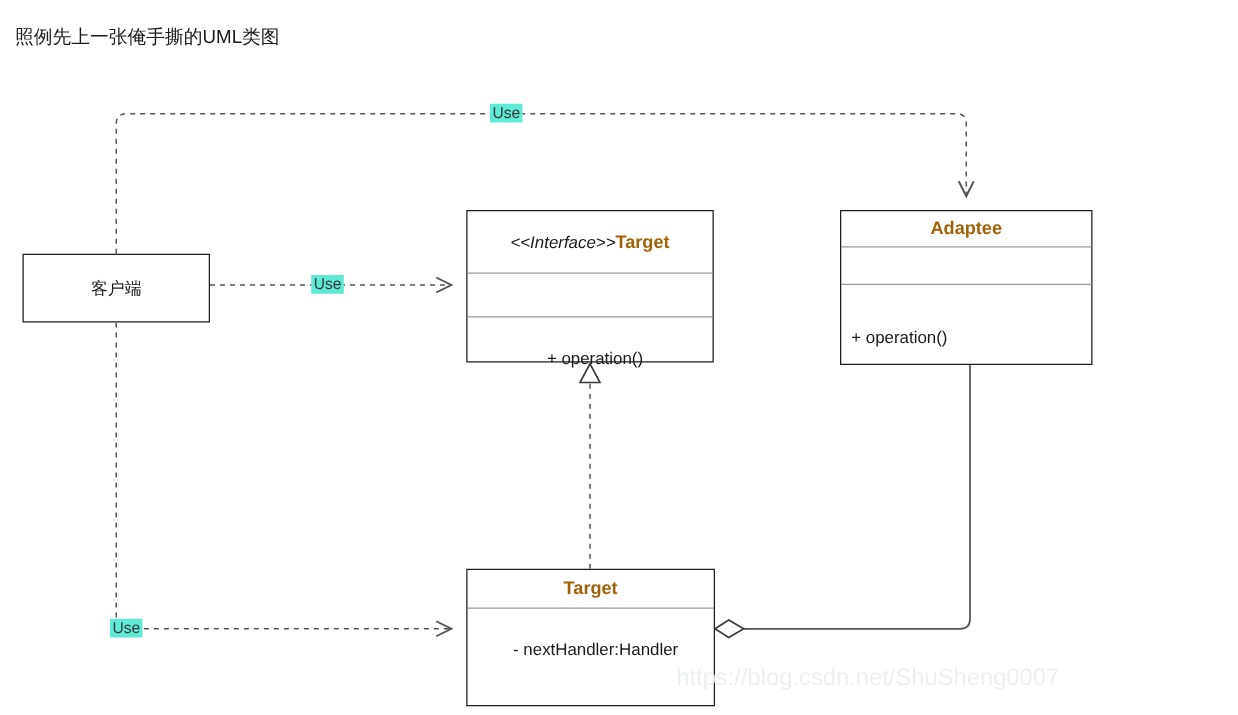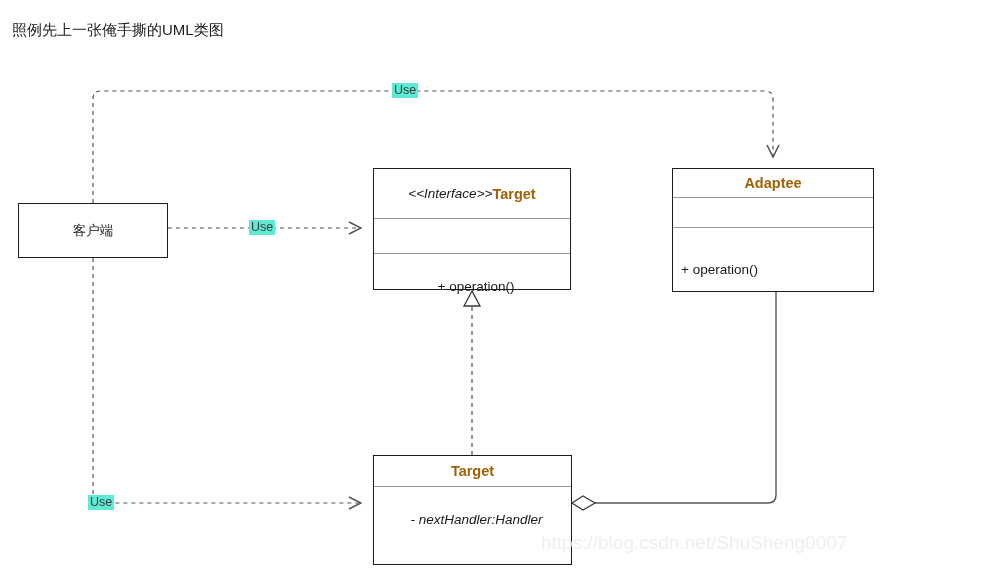--- a/index.html
+++ b/index.html
@@ -163,21 +163,21 @@
     <div class="uml-compartment divider" style="height:30px;"></div>
     <div class="uml-compartment divider" style="height:62px; justify-content:flex-start; padding-top:9px;">
       <div class="member">+ operation()</div>
     </div>
   </div>
 
   <div class="uml-box" style="left:373px; top:455px; width:199px; height:110px;">
     <div class="uml-compartment comp-head" style="height:30px;">
       <div class="class-name">Target</div>
     </div>
-    <div class="uml-compartment divider" style="height:36px;font-style:italic;">
+    <div class="uml-compartment divider" style="height:36px;">
       <div class="member">- nextHandler:Handler</div>
     </div>
   </div>
 
   <div class="edge-label" style="left:249px; top:220px;">Use</div>
 
   <div class="edge-label" style="left:392px; top:83px;">Use</div>
 
   <div class="edge-label" style="left:88px; top:495px;">Use</div>
 

